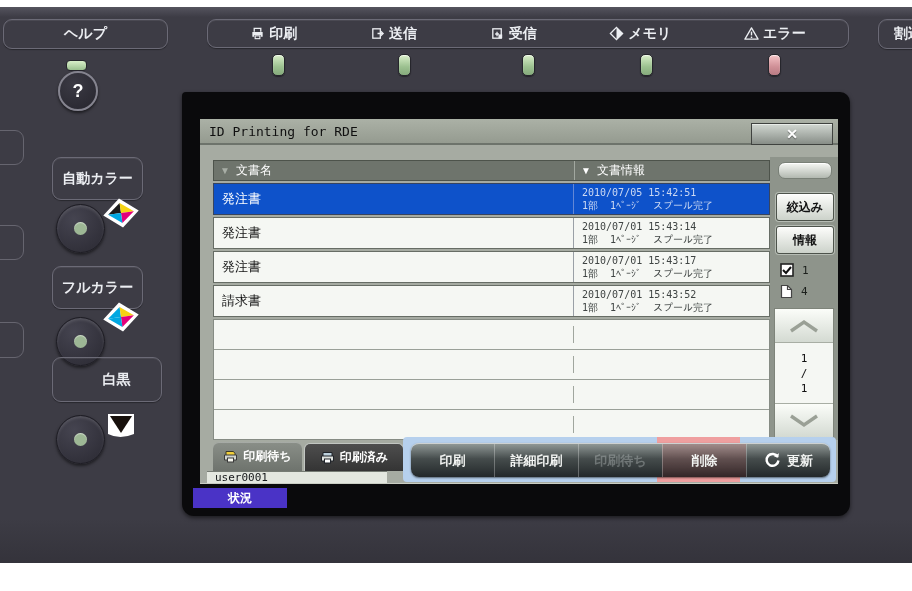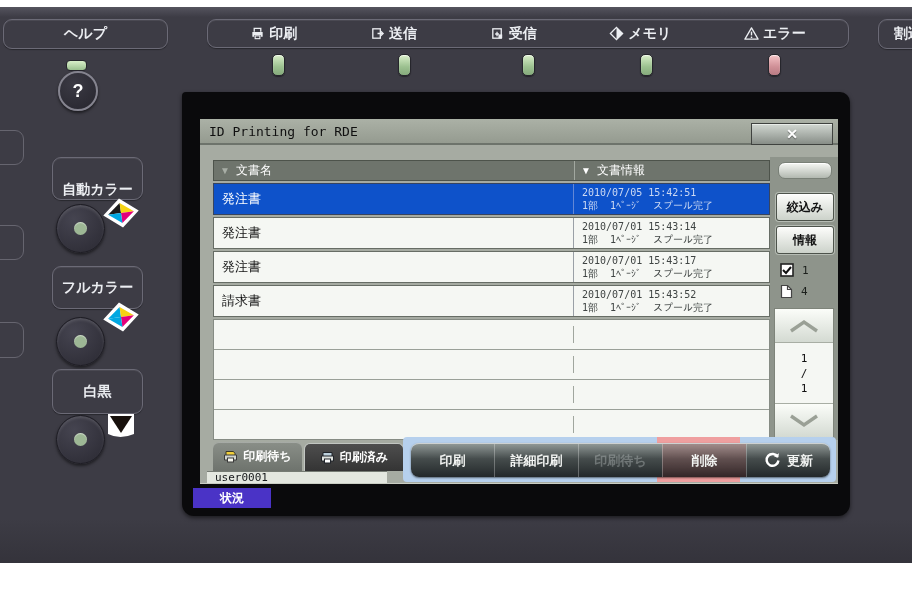--- a/index.html
+++ b/index.html
@@ -147,21 +147,21 @@
   .action-pill{position:absolute;left:8px;top:6px;width:419px;height:33px;
     border-radius:8px;display:flex;overflow:hidden;
     background:linear-gradient(#8f9795,#454c4c 45%,#23282a);
     border-top:1px solid #cdd1d1;box-shadow:0 1px 2px rgba(0,0,0,.5);}
   .action-seg{flex:1;display:flex;align-items:center;justify-content:center;gap:6px;
     color:#f2f4f2;font-size:13px;font-weight:bold;border-left:1px solid rgba(255,255,255,.28);}
   .action-seg:first-child{border-left:none;}
   .action-seg.disabled{color:rgba(215,222,222,.32);}
   .action-seg.alert{background:linear-gradient(rgba(190,120,120,.38),rgba(90,30,30,.28));}
   
-  .status-badge{position:absolute;left:193px;top:481px;width:78px;height:20px;
+  .status-badge{position:absolute;left:193px;top:481px;width:94px;height:20px;
     background:#4a33c6;color:#fff;font-size:12px;font-weight:bold;
     display:flex;align-items:center;justify-content:center;}
   svg{display:block;}
 </style>
 </head>
 <body>
 
 <div class="panel">
 
   <div class="hw-outline help-btn">
@@ -231,21 +231,21 @@
 
   <div class="help-led"></div>
   <div class="help-circle">
     <span>?</span>
   </div>
 
   <div class="edge-stub" style="top:123px;height:33px;"></div>
   <div class="edge-stub" style="top:218px;height:33px;"></div>
   <div class="edge-stub" style="top:315px;height:34px;"></div>
 
-  <div class="hw-outline mode-box" style="top:150px;align-items:flex-end;">
+  <div class="hw-outline mode-box" style="top:150px;">
     <span>自動カラー</span>
   </div>
   <div class="mode-icon" style="top:191px;">
     <svg width="38" height="30" viewBox="0 0 38 30">
         <g transform="rotate(-8 19 15)">
           <path d="M19 2L35 15L19 28L3 15z" fill="#fff"></path>
           <path d="M19 5L19 15L6 15z" fill="#1a1a1a"></path>
           <path d="M19 5L32 15L19 15z" fill="#f5d312"></path>
           <path d="M19 15L32 15L19 25z" fill="#e2007a"></path>
           <path d="M19 15L19 25L6 15z" fill="#00a7e1"></path>
@@ -269,21 +269,21 @@
           <path d="M19 15L32 15L19 25z" fill="#e2007a"></path>
           <path d="M19 15L19 25L6 15z" fill="#00a7e1"></path>
           <path d="M19 2L35 15L19 28L3 15z" fill="none" stroke="#fff" stroke-width="2.4"></path>
         </g>
       </svg>
   </div>
   <div class="mode-btn" style="top:310px;">
     <div class="mode-dot"></div>
   </div>
 
-  <div class="hw-outline mode-box" style="top:362px;height:43px;">
+  <div class="hw-outline mode-box" style="top:350px;height:43px;padding-left:19px;">
     <span>白黒</span>
   </div>
   <div class="mode-icon" style="top:404px;">
     <svg width="38" height="30" viewBox="0 0 38 30">
         <path d="M6 3h26v20q-14 6-26 0z" fill="#fff"></path>
         <path d="M8 5h22L19 22z" fill="#17100c"></path>
       </svg>
   </div>
   <div class="mode-btn" style="top:408px;">
     <div class="mode-dot"></div>

